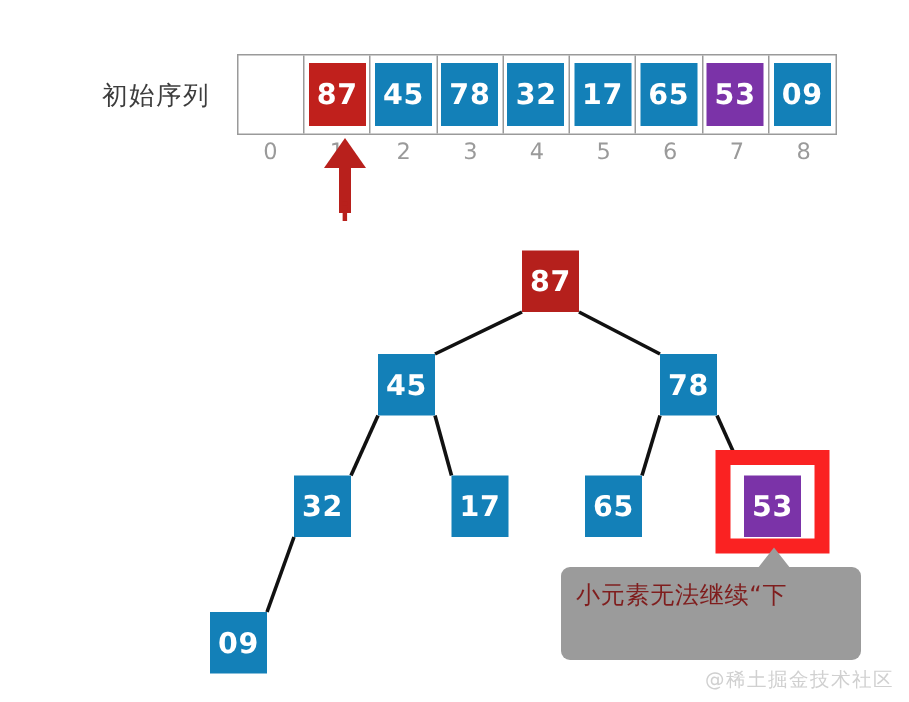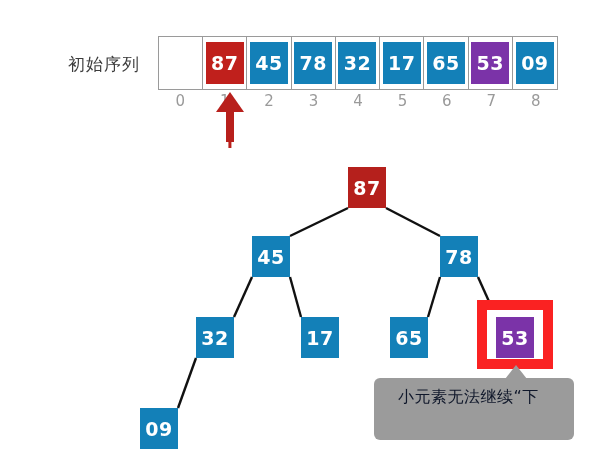--- a/index.html
+++ b/index.html
@@ -149,24 +149,24 @@
 
   
   .callout {
     position: absolute;
     left: 374px;
     top: 378px;
     width: 200px;
     height: 62px;
     background: #9b9b9b;
     border-radius: 6px;
-    color: #0f172a;
+    color: #7f1d1d;
     font-size: 16px;
     line-height: 27px;
-    padding: 5px 12px 0 24px;
+    padding: 5px 12px 0 10px;
     box-sizing: border-box;
     letter-spacing: 0.5px;
   }
   .callout-tip {
     position: absolute;
     left: 505px;
     top: 365px;
     width: 0; height: 0;
     border-left: 11px solid transparent;
     border-right: 11px solid transparent;
@@ -264,14 +264,15 @@
       <div class="tnode blue" style="left: 390px; top: 317px;">65</div>
       <div class="tnode purple" style="left: 496px; top: 317px;">53</div>
       <div class="tnode blue" style="left: 140px; top: 408px;">09</div>
     </div>
 
   <div class="callout-tip"></div>
   <div class="callout">
     <div>小元素无法继续“下</div>
   </div>
 
+  <div class="watermark">@稀土掘金技术社区</div>
 
 </div>
 
 </body></html>

